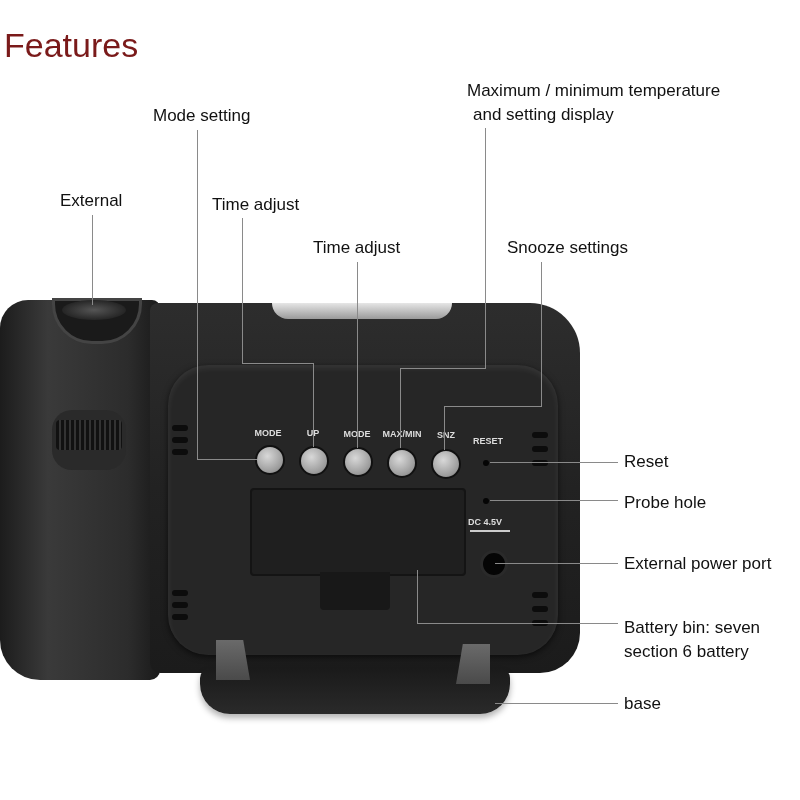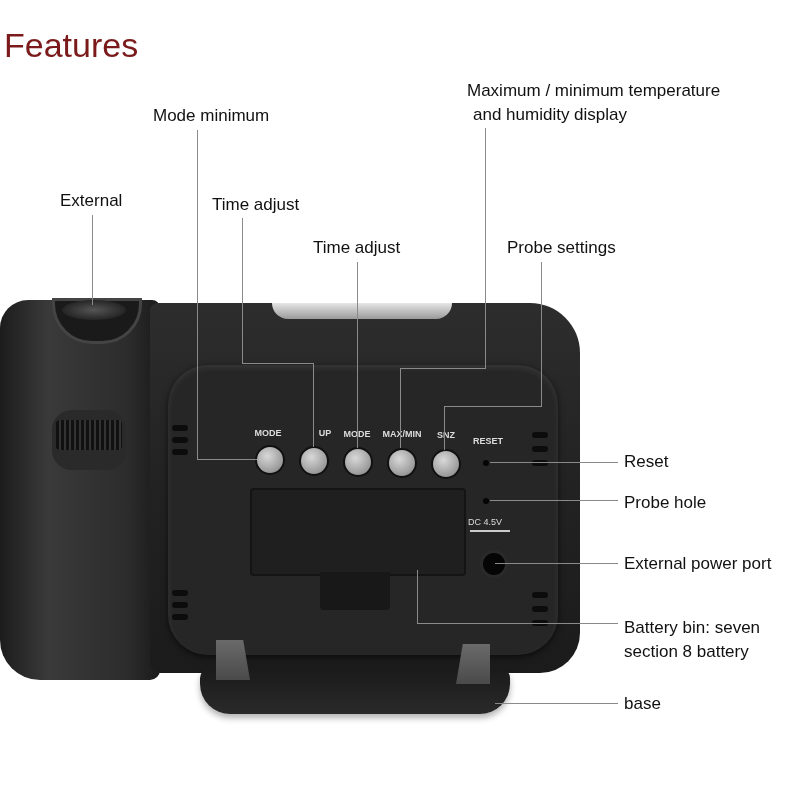--- a/index.html
+++ b/index.html
@@ -15,21 +15,21 @@
   .lens{left:52px;top:298px;width:84px;height:40px;background:#1a1a1a;border-radius:0 0 40px 40px;border:3px solid #444;}
   .lens-inner{left:62px;top:300px;width:64px;height:20px;background:radial-gradient(#555,#111);border-radius:50%;}
   .dial{left:56px;top:420px;width:66px;height:30px;background:repeating-linear-gradient(90deg,#111 0 3px,#333 3px 5px);border-radius:4px;}
   .dial-cap{left:52px;top:410px;width:74px;height:60px;border-radius:20px;background:#2a2a2a;}
   .btn{width:26px;height:26px;border-radius:50%;background:radial-gradient(circle at 40% 35%,#d8d8d8,#9a9a9a 70%,#6a6a6a);border:2px solid #111;}
   .btn-label{font-size:9px;color:#ddd;font-weight:bold;text-align:center;width:60px;}
   .hole{width:6px;height:6px;border-radius:50%;background:#050505;}
   .battery{left:250px;top:488px;width:212px;height:84px;background:#1f1f1f;border:2px solid #141414;border-radius:4px;}
   .latch{left:320px;top:572px;width:70px;height:38px;background:#181818;border-radius:0 0 4px 4px;}
   .port{left:480px;top:550px;width:22px;height:22px;border-radius:50%;background:#050505;border:3px solid #2a2a2a;}
-  .dc-label{left:468px;top:517px;font-size:9px;color:#ddd;font-weight:normal;}
+  .dc-label{left:468px;top:517px;font-size:9px;color:#ddd;font-weight:bold;}
   .vent{width:16px;height:6px;border-radius:4px;background:#0c0c0c;}
   .base{left:200px;top:668px;width:310px;height:46px;background:linear-gradient(180deg,#1a1a1a,#2a2a2a);border-radius:10px 10px 30px 30px;box-shadow:0 4px 6px rgba(0,0,0,0.3);}
   .base-tab{width:34px;height:40px;background:linear-gradient(180deg,#6a6a6a,#4a4a4a);}
 </style>
 </head>
 <body>
 
 <div class="abs title">Features</div>
 
 <div>
@@ -50,21 +50,21 @@
   <div class="abs vent" style="left:172px;top:614px"></div>
 
   <div class="abs vent" style="left:532px;top:432px"></div>
   <div class="abs vent" style="left:532px;top:446px"></div>
   <div class="abs vent" style="left:532px;top:460px"></div>
   <div class="abs vent" style="left:532px;top:592px"></div>
   <div class="abs vent" style="left:532px;top:606px"></div>
   <div class="abs vent" style="left:532px;top:620px"></div>
 
   <div class="abs btn-label" style="left:238px;top:428px">MODE</div>
-  <div class="abs btn-label" style="left:295px;top:428px">UP</div>
+  <div class="abs btn-label" style="left:283px;top:428px">UP</div>
   <div class="abs btn-label" style="left:327px;top:429px">MODE</div>
   <div class="abs btn-label" style="left:372px;top:429px">MAX/MIN</div>
   <div class="abs btn-label" style="left:416px;top:430px">SNZ</div>
   <div class="abs btn-label" style="left:458px;top:436px">RESET</div>
 
   <div class="abs btn" style="left:255px;top:445px"></div>
   <div class="abs btn" style="left:299px;top:446px"></div>
   <div class="abs btn" style="left:343px;top:447px"></div>
   <div class="abs btn" style="left:387px;top:448px"></div>
   <div class="abs btn" style="left:431px;top:449px"></div>
@@ -103,25 +103,25 @@
 <div class="line" style="left:444px;top:406px;width:98px;height:1px"></div>
 <div class="line" style="left:444px;top:406px;width:1px;height:44px"></div>
 
 <div class="line" style="left:490px;top:462px;width:128px;height:1px"></div>
 <div class="line" style="left:490px;top:500px;width:128px;height:1px"></div>
 <div class="line" style="left:495px;top:563px;width:123px;height:1px"></div>
 <div class="line" style="left:417px;top:570px;width:1px;height:54px"></div>
 <div class="line" style="left:417px;top:623px;width:201px;height:1px"></div>
 <div class="line" style="left:495px;top:703px;width:123px;height:1px"></div>
 
-<div class="abs label" style="left:153px;top:104px">Mode minimum</div>
+<div class="abs label" style="left:153px;top:104px">Mode setting</div>
 <div class="abs label" style="left:467px;top:79px">Maximum / minimum temperature</div>
-<div class="abs label" style="left:473px;top:103px">and humidity display</div>
+<div class="abs label" style="left:473px;top:103px">and setting display</div>
 <div class="abs label" style="left:60px;top:189px">External</div>
 <div class="abs label" style="left:212px;top:193px">Time adjust</div>
 <div class="abs label" style="left:313px;top:236px">Time adjust</div>
-<div class="abs label" style="left:507px;top:236px">Probe settings</div>
+<div class="abs label" style="left:507px;top:236px">Snooze settings</div>
 <div class="abs label" style="left:624px;top:450px">Reset</div>
 <div class="abs label" style="left:624px;top:491px">Probe hole</div>
 <div class="abs label" style="left:624px;top:552px">External power port</div>
 <div class="abs label" style="left:624px;top:616px">Battery bin: seven</div>
-<div class="abs label" style="left:624px;top:640px">section 8 battery</div>
+<div class="abs label" style="left:624px;top:640px">section 6 battery</div>
 <div class="abs label" style="left:624px;top:692px">base</div>
 
 </body></html>

